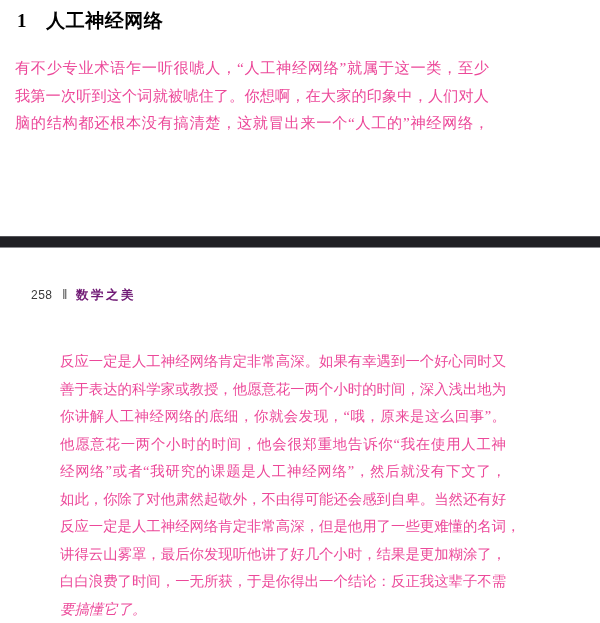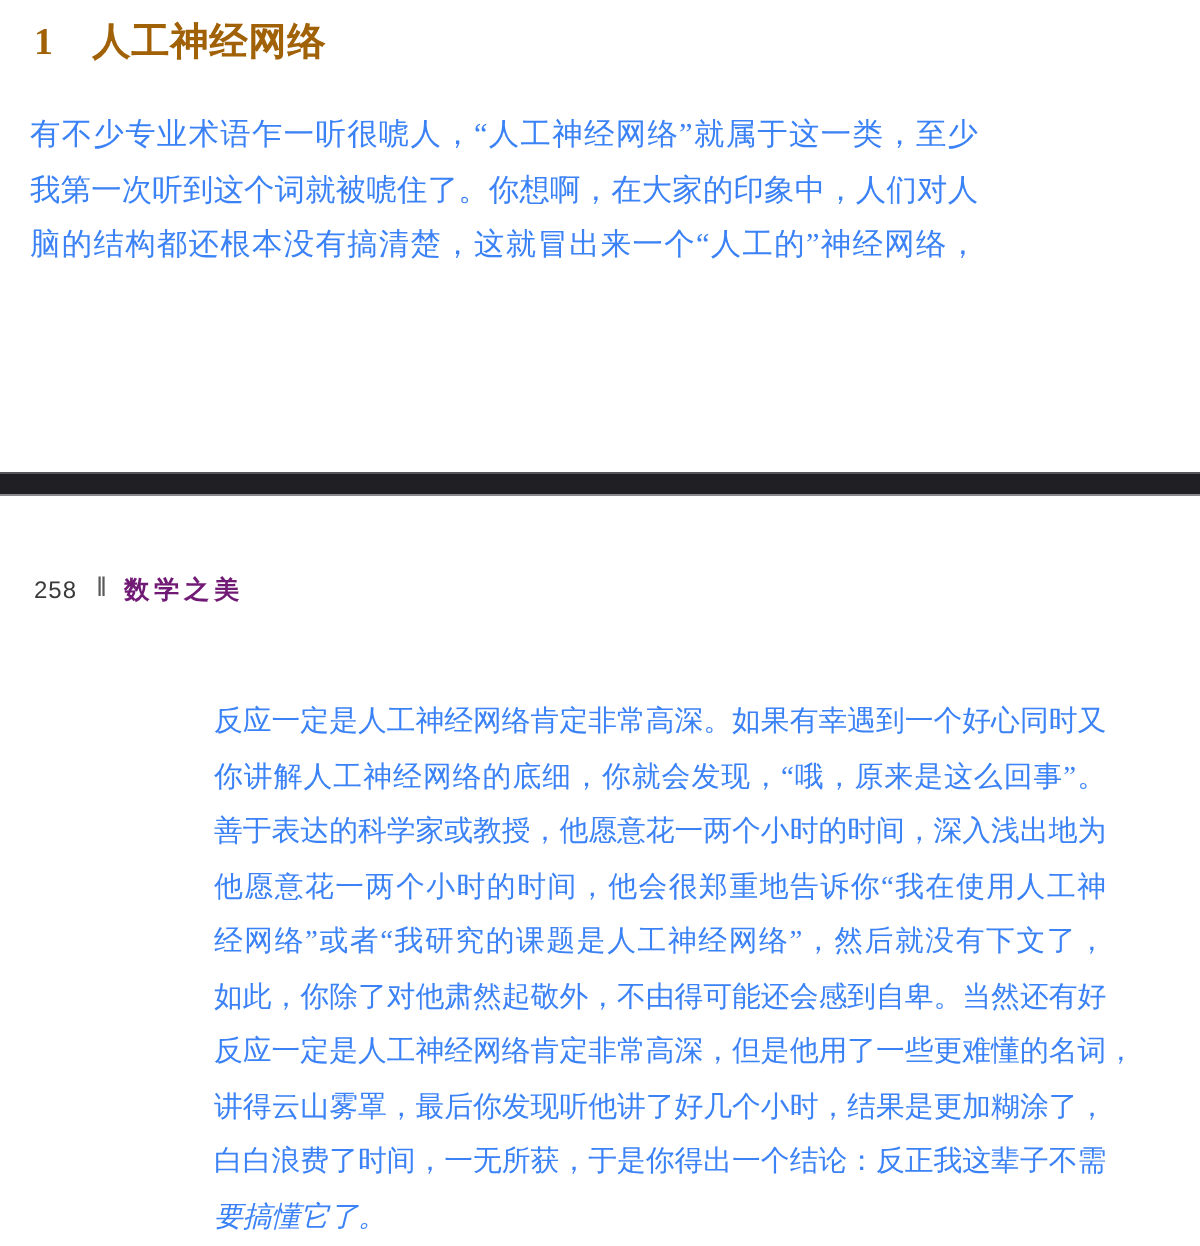--- a/index.html
+++ b/index.html
@@ -20,46 +20,45 @@
     left: 0;
     width: 600px;
   }
   .heading {
     position: absolute;
     left: 17px;
     top: 8px;
     margin: 0;
     font-size: 19px;
     font-weight: 700;
-    color: #a16207;
+    color: #000000;
     letter-spacing: 0.5px;
     white-space: nowrap;
   }
   .heading .h-num {
     display: inline-block;
     margin-right: 14px;
   }
   .para {
     position: absolute;
-    color: #3b82f6;
+    color: #ec4899;
   }
   .para-top {
     left: 15px;
     top: 54px;
     width: 474px;
     font-size: 15.2px;
     line-height: 27.6px;
   }
   .para-bottom {
     left: 60px;
     top: 348px;
     width: 446px;
     font-size: 14.4px;
     line-height: 27.5px;
-    margin-left: 47px;
   }
   .tline {
     text-align: justify;
     text-align-last: justify;
     white-space: nowrap;
   }
   .tline.last {
     text-align-last: left;
     font-style: italic;
   }
@@ -69,21 +68,21 @@
     top: 236px;
     width: 600px;
     height: 12px;
     background: #202024;
     border-top: 1px solid #55555a;
     border-bottom: 1px solid #8a8a8e;
     box-sizing: border-box;
   }
   .running-header {
     position: absolute;
-    left: 17px;
+    left: 31px;
     top: 287px;
     display: flex;
     align-items: center;
     font-size: 12.5px;
     color: #3a3a3a;
     line-height: 16px;
   }
   .running-header .page-num {
     font-family: "Liberation Sans", sans-serif;
     font-size: 12px;
@@ -121,22 +120,22 @@
   <div class="divider"></div>
 
   <section class="page">
     <div class="running-header">
       <span class="page-num">258</span>
       <span class="sep">‖</span>
       <span class="book-title">数学之美</span>
     </div>
     <div class="para para-bottom">
       <div class="tline">反应一定是人工神经网络肯定非常高深。如果有幸遇到一个好心同时又</div>
+      <div class="tline">善于表达的科学家或教授，他愿意花一两个小时的时间，深入浅出地为</div>
       <div class="tline">你讲解人工神经网络的底细，你就会发现，“哦，原来是这么回事”。</div>
-      <div class="tline">善于表达的科学家或教授，他愿意花一两个小时的时间，深入浅出地为</div>
       <div class="tline">他愿意花一两个小时的时间，他会很郑重地告诉你“我在使用人工神</div>
       <div class="tline">经网络”或者“我研究的课题是人工神经网络”，然后就没有下文了，</div>
       <div class="tline">如此，你除了对他肃然起敬外，不由得可能还会感到自卑。当然还有好</div>
       <div class="tline">反应一定是人工神经网络肯定非常高深，但是他用了一些更难懂的名词，</div>
       <div class="tline">讲得云山雾罩，最后你发现听他讲了好几个小时，结果是更加糊涂了，</div>
       <div class="tline">白白浪费了时间，一无所获，于是你得出一个结论：反正我这辈子不需</div>
       <div class="tline last">要搞懂它了。</div>
     </div>
   </section>
 

